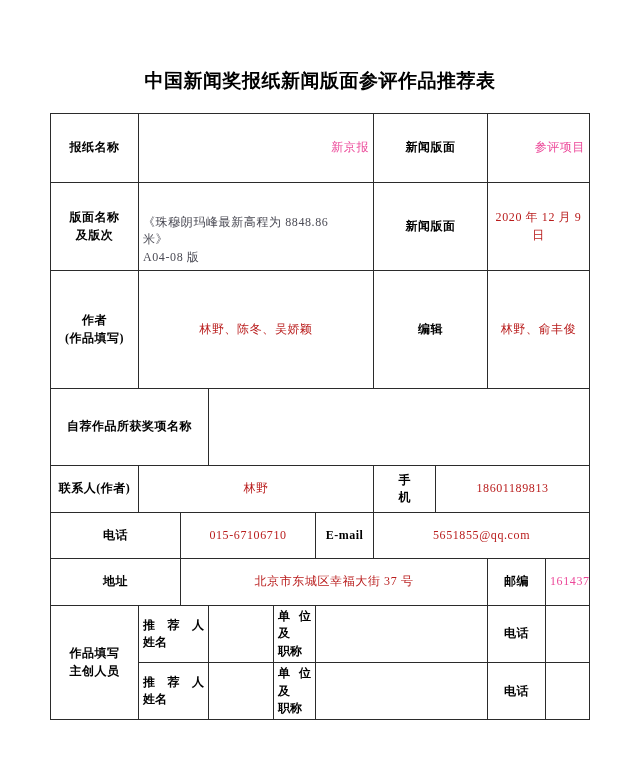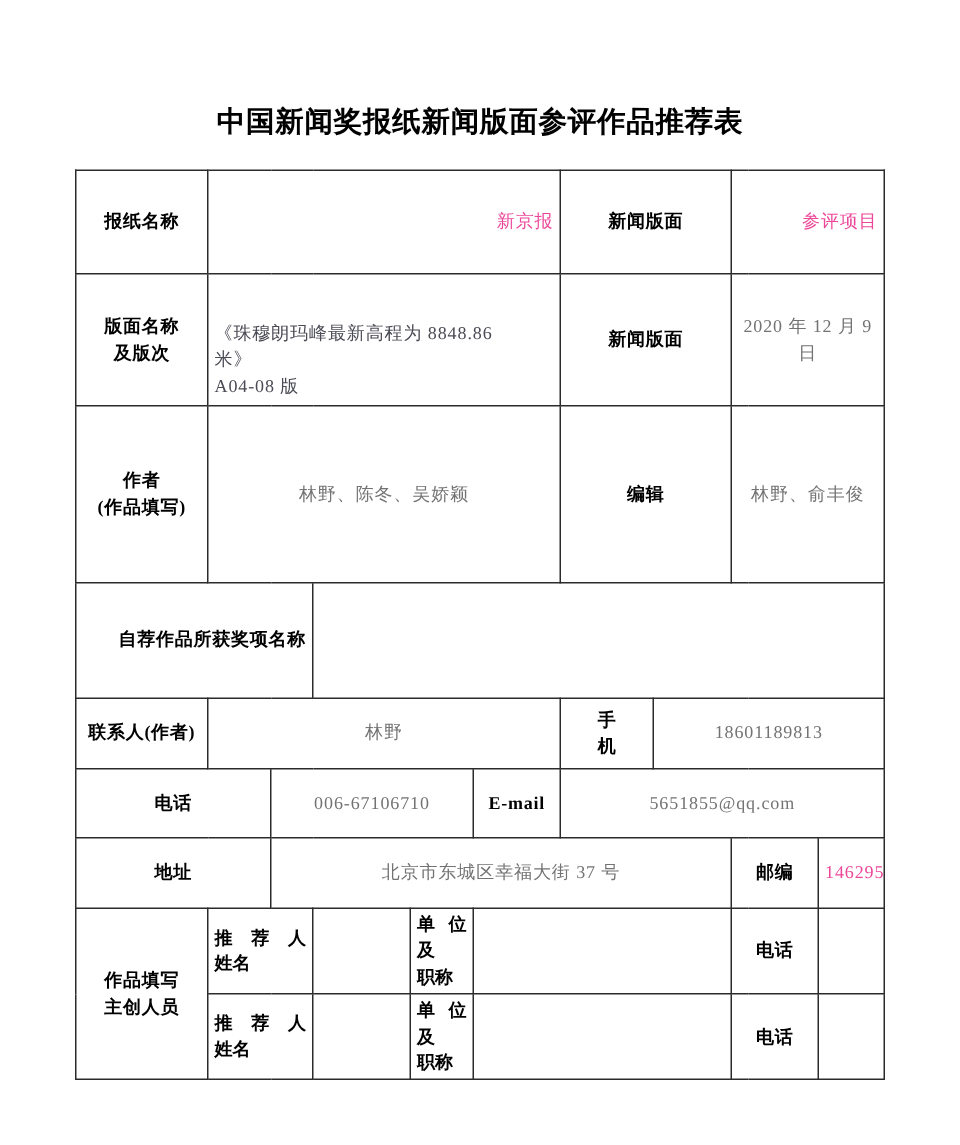--- a/index.html
+++ b/index.html
@@ -49,30 +49,30 @@
     line-height: 1.45;
   }
   .lbl {
     text-align: center;
     font-weight: bold;
     font-size: 13.5px;
     color: #000000;
     letter-spacing: 0.5px;
   }
   .lbl-left {
-    text-align: right;
+    text-align: center;
     font-weight: bold;
     font-size: 13.5px;
     color: #000000;
     padding-left: 10px;
     letter-spacing: 0.5px;
   }
   .val {
     text-align: center;
-    color: #737373;
+    color: #b91c1c;
     font-size: 11.5px;
     letter-spacing: 0.6px;
   }
   .val-left {
     text-align: right;
     color: #ec4899;
     font-size: 11.5px;
     padding-left: 8px;
     letter-spacing: 0.6px;
   }
@@ -174,30 +174,30 @@
       <td class="val" colspan="5">林野</td>
       <td class="vert">
         <span>手</span>
         <span>机</span>
       </td>
       <td class="val" colspan="4">18601189813</td>
     </tr>
 
     <tr style="height:46px">
       <td class="lbl" colspan="2">电话</td>
-      <td class="val" colspan="3">006-67106710</td>
+      <td class="val" colspan="3">015-67106710</td>
       <td class="lbl">E-mail</td>
       <td class="val" colspan="5">5651855@qq.com</td>
     </tr>
 
     <tr style="height:47px">
       <td class="lbl" colspan="2">地址</td>
       <td class="val" colspan="6">北京市东城区幸福大街 37 号</td>
       <td class="lbl" colspan="2">邮编</td>
-      <td class="val-left">146295</td>
+      <td class="val-left">161437</td>
     </tr>
 
     <tr style="height:43px">
       <td class="lbl two-line" rowspan="2">
         <span>作品填写</span>
         <span>主创人员</span>
       </td>
       <td class="justified" colspan="2">
         <span class="seg">推荐人</span>
         <span class="seg" style="text-align-last:left">姓名</span>

